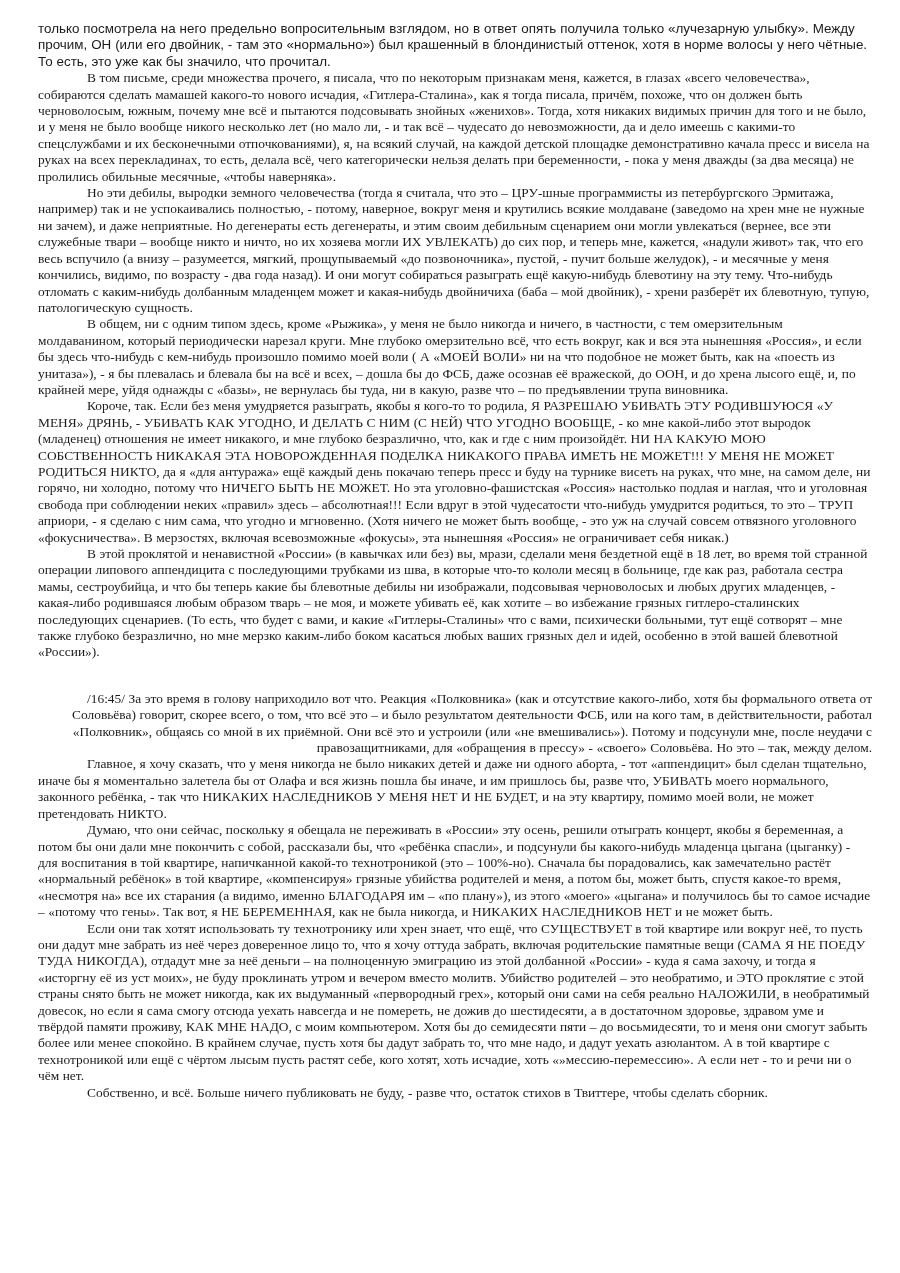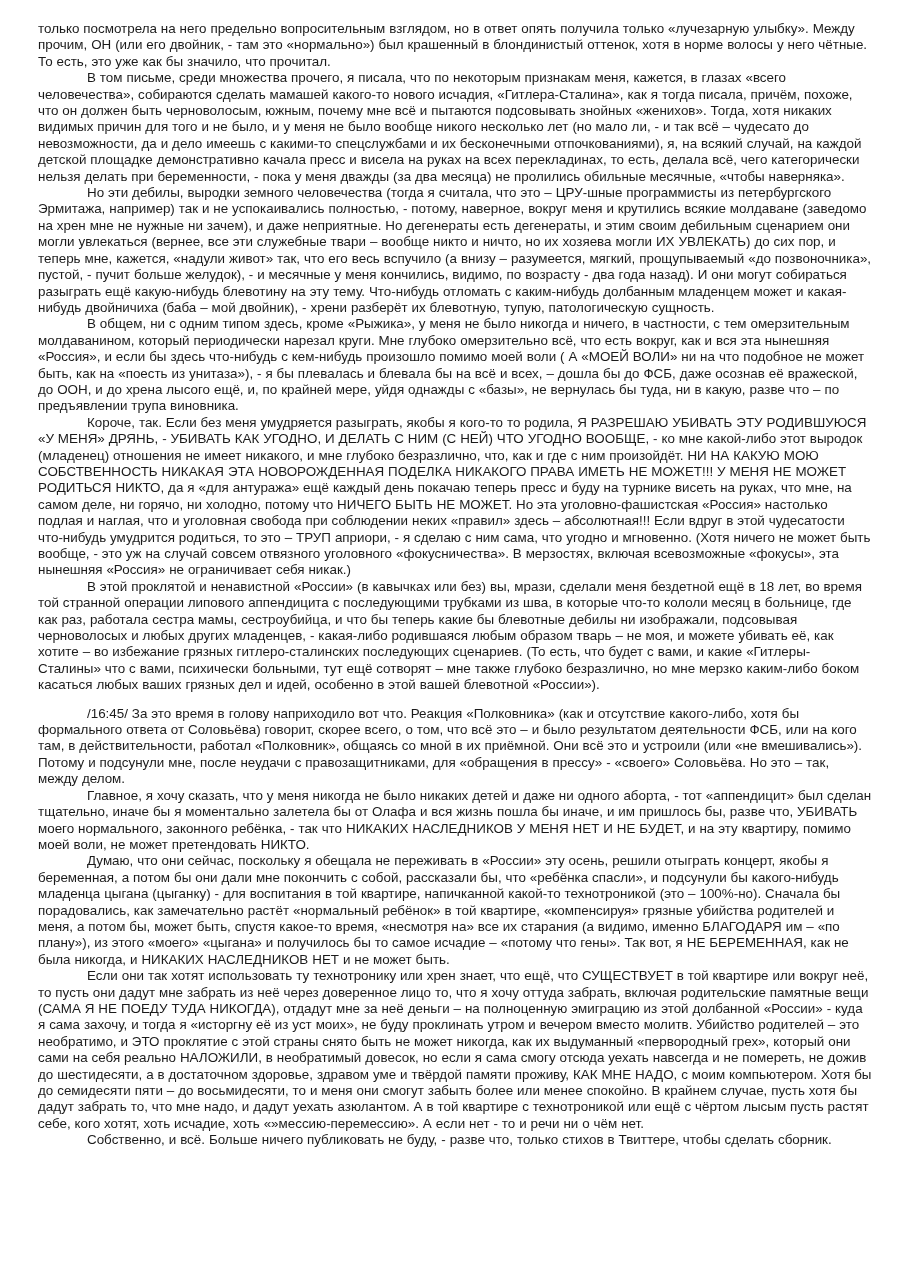--- a/index.html
+++ b/index.html
@@ -26,35 +26,37 @@
     line-height: 16.4px;
     text-align: left;
     word-spacing: 0.2px;
   }
   .para {
     margin: 0;
     padding: 0;
   }
   .para.indent {
     text-indent: 49px;
+    font-family: Liberation Serif, serif;
   }
   .para.gap-above {
-    margin-top: 12px;
+    margin-top: 30px;
+    text-align: right;
   }
 </style>
 </head>
 <body>
 
 <div class="page">
   <div class="doc-body">
     <p class="para">только посмотрела на него предельно вопросительным взглядом, но в ответ опять получила только «лучезарную улыбку». Между прочим, ОН (или его двойник, - там это «нормально») был крашенный в блондинистый оттенок, хотя в норме волосы у него чётные. То есть, это уже как бы значило, что прочитал.</p>
     <p class="para indent">В том письме, среди множества прочего, я писала, что по некоторым признакам меня, кажется, в глазах «всего человечества», собираются сделать мамашей какого-то нового исчадия, «Гитлера-Сталина», как я тогда писала, причём, похоже, что он должен быть черноволосым, южным, почему мне всё и пытаются подсовывать знойных «женихов». Тогда, хотя никаких видимых причин для того и не было, и у меня не было вообще никого несколько лет (но мало ли, - и так всё – чудесато до невозможности, да и дело имеешь с какими-то спецслужбами и их бесконечными отпочкованиями), я, на всякий случай, на каждой детской площадке демонстративно качала пресс и висела на руках на всех перекладинах, то есть, делала всё, чего категорически нельзя делать при беременности, - пока у меня дважды (за два месяца) не пролились обильные месячные, «чтобы наверняка».</p>
     <p class="para indent">Но эти дебилы, выродки земного человечества (тогда я считала, что это – ЦРУ-шные программисты из петербургского Эрмитажа, например) так и не успокаивались полностью, - потому, наверное, вокруг меня и крутились всякие молдаване (заведомо на хрен мне не нужные ни зачем), и даже неприятные. Но дегенераты есть дегенераты, и этим своим дебильным сценарием они могли увлекаться (вернее, все эти служебные твари – вообще никто и ничто, но их хозяева могли ИХ УВЛЕКАТЬ) до сих пор, и теперь мне, кажется, «надули живот» так, что его весь вспучило (а внизу – разумеется, мягкий, прощупываемый «до позвоночника», пустой, - пучит больше желудок), - и месячные у меня кончились, видимо, по возрасту - два года назад). И они могут собираться разыграть ещё какую-нибудь блевотину на эту тему. Что-нибудь отломать с каким-нибудь долбанным младенцем может и какая-нибудь двойничиха (баба – мой двойник), - хрени разберёт их блевотную, тупую, патологическую сущность.</p>
     <p class="para indent">В общем, ни с одним типом здесь, кроме «Рыжика», у меня не было никогда и ничего, в частности, с тем омерзительным молдаванином, который периодически нарезал круги. Мне глубоко омерзительно всё, что есть вокруг, как и вся эта нынешняя «Россия», и если бы здесь что-нибудь с кем-нибудь произошло помимо моей воли ( А «МОЕЙ ВОЛИ» ни на что подобное не может быть, как на «поесть из унитаза»), -  я бы плевалась и блевала бы на всё и всех, – дошла бы до ФСБ, даже осознав её вражеской, до ООН, и до хрена лысого ещё, и, по крайней мере, уйдя однажды с «базы», не вернулась бы туда, ни в какую, разве что – по предъявлении трупа виновника.</p>
     <p class="para indent">Короче, так. Если без меня умудряется разыграть, якобы я кого-то то родила, Я РАЗРЕШАЮ УБИВАТЬ ЭТУ РОДИВШУЮСЯ «У МЕНЯ» ДРЯНЬ, - УБИВАТЬ КАК УГОДНО, И ДЕЛАТЬ С НИМ (С НЕЙ) ЧТО УГОДНО ВООБЩЕ, - ко мне какой-либо этот выродок (младенец) отношения не имеет никакого, и мне глубоко безразлично, что, как и где с ним произойдёт. НИ НА КАКУЮ МОЮ СОБСТВЕННОСТЬ НИКАКАЯ ЭТА НОВОРОЖДЕННАЯ ПОДЕЛКА НИКАКОГО ПРАВА ИМЕТЬ НЕ МОЖЕТ!!! У МЕНЯ НЕ МОЖЕТ РОДИТЬСЯ НИКТО, да я «для антуража» ещё каждый день покачаю теперь пресс и буду на турнике висеть на руках, что мне, на самом деле, ни горячо, ни холодно, потому что НИЧЕГО БЫТЬ НЕ МОЖЕТ. Но эта уголовно-фашистская «Россия» настолько подлая и наглая, что и уголовная свобода при соблюдении неких «правил» здесь – абсолютная!!! Если вдруг в этой чудесатости что-нибудь умудрится родиться, то это – ТРУП априори, - я сделаю с ним сама, что угодно и мгновенно. (Хотя ничего не может быть вообще,  - это уж на случай совсем отвязного уголовного «фокусничества». В мерзостях, включая всевозможные «фокусы», эта нынешняя «Россия» не ограничивает себя никак.)</p>
     <p class="para indent">В этой проклятой и ненавистной «России» (в кавычках или без) вы, мрази, сделали меня бездетной ещё в 18 лет, во время той странной операции липового аппендицита с последующими трубками из шва, в которые что-то кололи месяц в больнице, где как раз, работала сестра мамы, сестроубийца, и что бы теперь какие бы блевотные дебилы ни изображали, подсовывая черноволосых и любых других младенцев, - какая-либо родившаяся любым образом тварь – не моя, и можете убивать её, как хотите – во избежание грязных гитлеро-сталинских последующих сценариев. (То есть, что будет с вами, и какие «Гитлеры-Сталины» что с вами, психически больными, тут ещё сотворят – мне также глубоко безразлично, но мне мерзко каким-либо боком касаться любых ваших грязных дел и идей, особенно в этой вашей блевотной «России»).</p>
     <p class="para indent gap-above">/16:45/ За это время в голову наприходило вот что. Реакция «Полковника»  (как и отсутствие какого-либо, хотя бы формального ответа от Соловьёва) говорит, скорее всего, о том, что всё это – и было результатом деятельности ФСБ, или на кого там, в действительности, работал «Полковник», общаясь со мной в их приёмной. Они всё это и устроили (или «не вмешивались»). Потому и подсунули мне, после неудачи с правозащитниками, для «обращения в прессу» - «своего» Соловьёва. Но это – так, между делом.</p>
     <p class="para indent">Главное, я хочу сказать, что у меня никогда не было никаких детей и даже ни одного аборта, - тот «аппендицит» был сделан тщательно, иначе бы я моментально залетела бы от Олафа и вся жизнь пошла бы иначе, и им пришлось бы, разве что, УБИВАТЬ моего нормального, законного ребёнка, - так что НИКАКИХ НАСЛЕДНИКОВ У МЕНЯ НЕТ И НЕ БУДЕТ, и на эту квартиру, помимо моей воли, не может претендовать НИКТО.</p>
     <p class="para indent">Думаю, что они сейчас, поскольку я обещала не переживать в «России» эту осень, решили отыграть концерт, якобы я беременная, а потом бы они дали мне покончить с собой, рассказали бы, что «ребёнка спасли», и подсунули бы какого-нибудь младенца цыгана (цыганку) - для воспитания в той квартире, напичканной какой-то технотроникой (это – 100%-но). Сначала бы порадовались, как замечательно растёт «нормальный ребёнок» в той квартире, «компенсируя» грязные убийства родителей и меня, а потом бы, может быть, спустя какое-то время, «несмотря на» все их старания (а видимо, именно БЛАГОДАРЯ им – «по плану»), из этого «моего» «цыгана» и получилось бы то самое исчадие – «потому что гены». Так вот, я НЕ БЕРЕМЕННАЯ, как не была никогда, и НИКАКИХ НАСЛЕДНИКОВ НЕТ и не может быть.</p>
     <p class="para indent">Если они так хотят использовать ту технотронику или хрен знает, что ещё, что СУЩЕСТВУЕТ в той квартире или вокруг неё, то пусть они дадут мне забрать из неё через доверенное лицо то, что я хочу оттуда забрать, включая родительские памятные вещи (САМА Я НЕ ПОЕДУ ТУДА НИКОГДА), отдадут мне за неё деньги – на полноценную эмиграцию из этой долбанной «России» - куда я сама захочу, и тогда я «исторгну её из уст моих», не буду проклинать утром и вечером вместо молитв. Убийство родителей – это необратимо, и ЭТО проклятие с этой страны снято быть не может никогда, как их выдуманный «первородный грех», который они сами на себя реально НАЛОЖИЛИ, в необратимый довесок, но если я сама смогу отсюда уехать навсегда и не помереть, не дожив до шестидесяти, а в достаточном здоровье, здравом уме и твёрдой памяти проживу, КАК МНЕ НАДО, с моим компьютером. Хотя бы до семидесяти пяти – до восьмидесяти, то и меня они смогут забыть более или менее спокойно. В крайнем случае, пусть хотя бы дадут забрать то, что мне надо, и дадут уехать азюлантом. А в той квартире с технотроникой или ещё с чёртом лысым пусть растят себе, кого хотят, хоть исчадие, хоть «»мессию-перемессию». А если нет - то и речи ни о чём нет.</p>
-    <p class="para indent">Собственно, и всё. Больше ничего публиковать не буду, - разве что, только стихов в Твиттере, чтобы сделать сборник.</p>
+    <p class="para indent">Собственно, и всё. Больше ничего публиковать не буду, - разве что, остаток стихов в Твиттере, чтобы сделать сборник.</p>
   </div>
 </div>
 
 </body></html>

